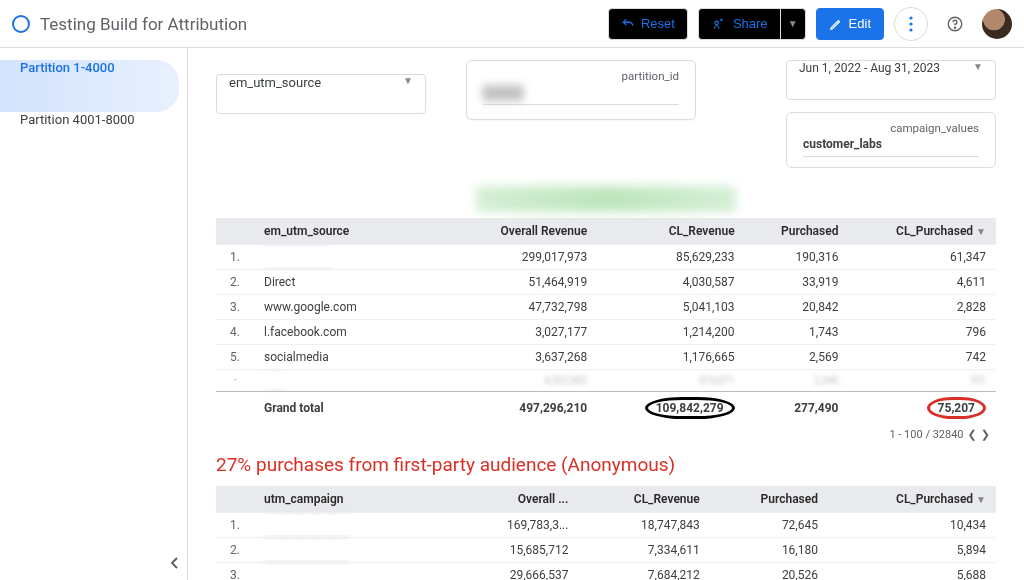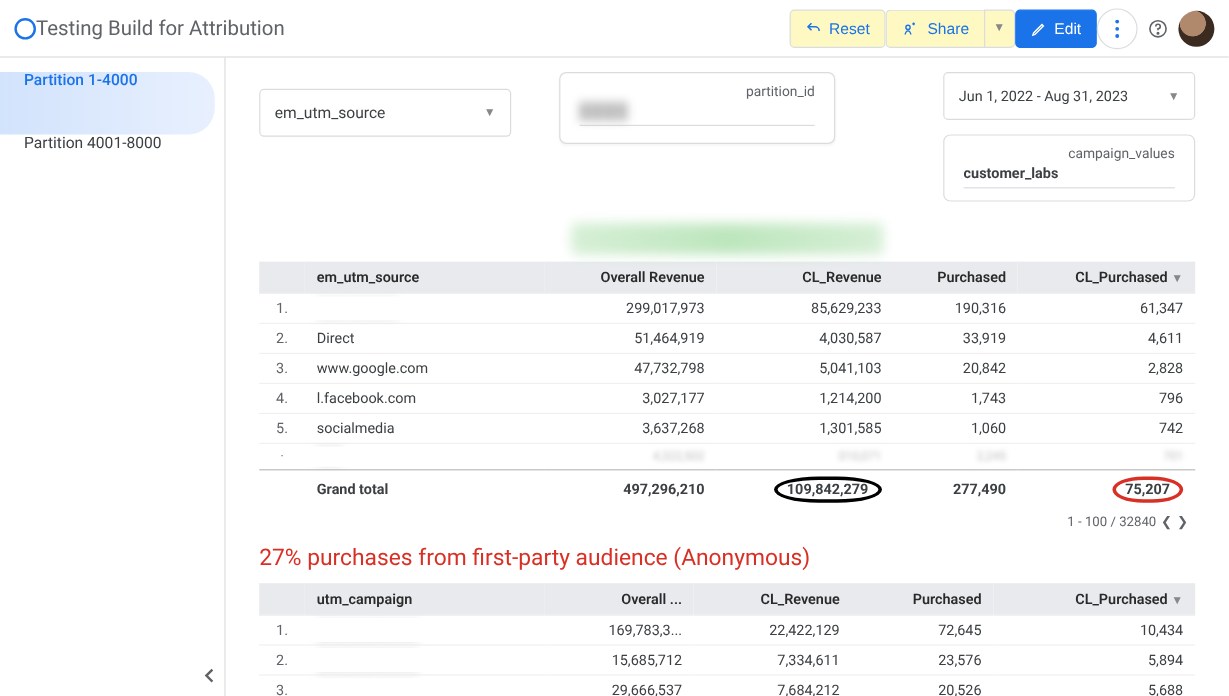--- a/index.html
+++ b/index.html
@@ -23,21 +23,21 @@
     overflow: hidden;
   }
 
   
   .topbar {
     display: flex;
     align-items: center;
     height: 48px;
     padding: 0 12px;
     border-bottom: 1px solid var(--border);
-    gap: 0;
+    gap: 10px;
   }
   .logo {
     width: 18px; height: 18px;
     border: 2.2px solid #1a73e8;
     border-radius: 50%;
     position: relative;
   }
   .logo::after {
     content:"";
     position:absolute;
@@ -56,21 +56,21 @@
     flex:1;
   }
   .btn {
     display: inline-flex;
     align-items: center;
     gap: 6px;
     height: 32px;
     padding: 0 12px;
     border: 1px solid var(--border);
     border-radius: 4px;
-    background: #fef9c3;
+    background: #000000;
     color: var(--text-light);
     font-size: 13px;
     cursor: pointer;
   }
   .btn.blue-text { color: var(--blue); }
   .btn.primary { background: var(--blue); color: #fff; border-color: var(--blue); }
   .icon-btn {
     width: 34px; height: 34px;
     border: 1px solid var(--border);
     border-radius: 50%;
@@ -132,21 +132,20 @@
     gap: 40px;
     align-items:flex-start;
   }
   .select-box {
     position: relative;
     border: 1px solid var(--border);
     border-radius: 4px;
     height: 40px;
     width: 210px;
     display:flex;
-    align-items:center;
     padding: 0 12px;
     justify-content: space-between;
   }
   .select-box.date { width: 210px; margin-left:auto; font-size:12px;}
   .small-card {
     border: 1px solid var(--border);
     border-radius: 6px;
     padding: 8px 16px 14px;
     width: 230px;
     box-shadow: 0 1px 2px rgba(0,0,0,.04);
@@ -395,22 +394,22 @@
             <td class="left">l.facebook.com</td>
             <td>3,027,177</td>
             <td>1,214,200</td>
             <td>1,743</td>
             <td>796</td>
           </tr>
         <tr>
             <td class="idx">5.</td>
             <td class="left">socialmedia</td>
             <td>3,637,268</td>
-            <td>1,301,585</td>
-            <td>1,060</td>
+            <td>1,176,665</td>
+            <td>2,569</td>
             <td>742</td>
           </tr>
         <tr style="font-size:10px;color:#bbb;">
             <td class="idx">·</td>
             <td class="left blur-cell"><span>███</span></td>
             <td style="filter:blur(2px);color:#bbb;">4,322,502</td>
             <td style="filter:blur(2px);color:#bbb;">010,071</td>
             <td style="filter:blur(2px);color:#bbb;">2,245</td>
             <td style="filter:blur(2px);color:#bbb;">701</td>
           </tr>
@@ -449,30 +448,30 @@
           <th>CL_Revenue</th>
           <th>Purchased</th>
           <th><span>CL_Purchased</span> <span class="caret">▼</span></th>
         </tr>
       </thead>
       <tbody>
         <tr>
             <td class="idx">1.</td>
             <td class="left blur-cell"><span>██████████</span></td>
             <td>169,783,3...</td>
-            <td>22,422,129</td>
+            <td>18,747,843</td>
             <td>72,645</td>
             <td>10,434</td>
           </tr>
         <tr>
             <td class="idx">2.</td>
             <td class="left blur-cell"><span>██████████</span></td>
             <td>15,685,712</td>
             <td>7,334,611</td>
-            <td>23,576</td>
+            <td>16,180</td>
             <td>5,894</td>
           </tr>
         <tr>
             <td class="idx">3.</td>
             <td class="left blur-cell"><span>██████████</span></td>
             <td>29,666,537</td>
             <td>7,684,212</td>
             <td>20,526</td>
             <td>5,688</td>
           </tr>

